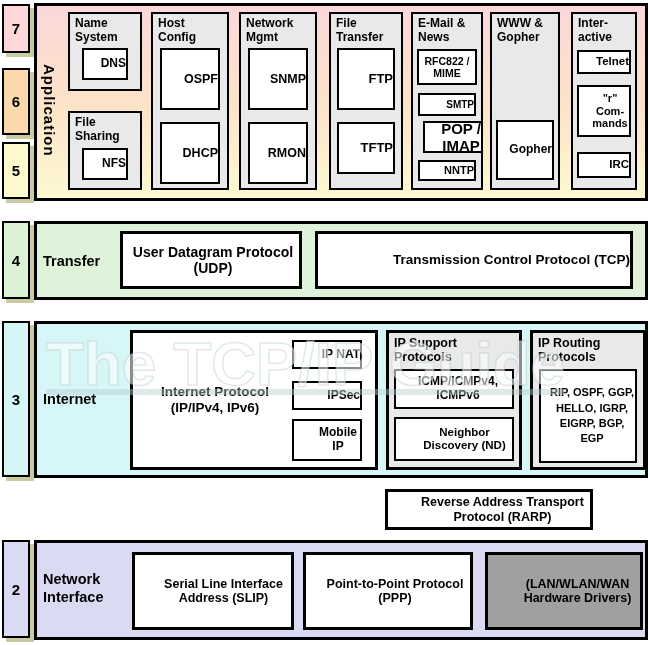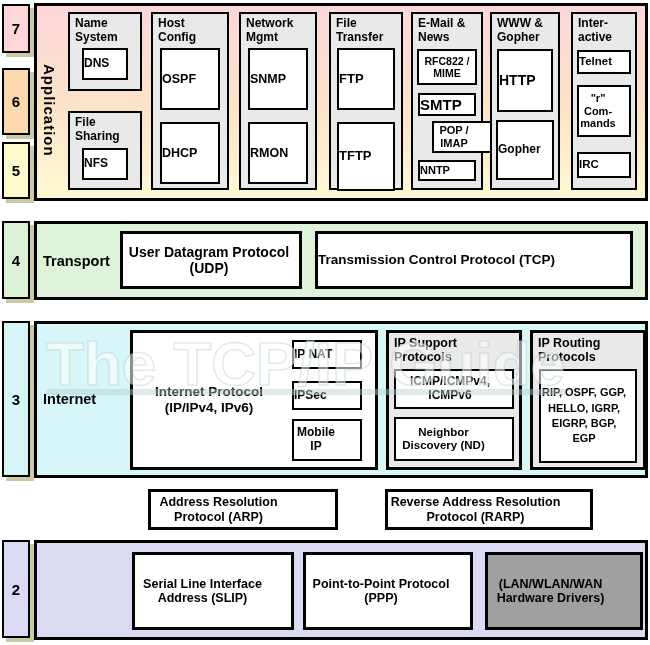--- a/index.html
+++ b/index.html
@@ -24,21 +24,21 @@
   #band-network { top: 540px; height: 100px; background: var(--network_band, #dbdaf3); }
 
   .gbox {
     position: absolute; border: 2px solid #000;
     background: var(--column_gray, #e9e9e9);
     font-size: 12px; line-height: 1.15;
   }
   .gbox .hdr { display: block; padding: 3px 5px; }
   .wbox {
     position: absolute; border: 2px solid #000; background: #fff;
-    display: flex; align-items: center; justify-content: flex-start;
+    display: flex; align-items: center; justify-content: flex-end;
     text-align: center; line-height: 1.15; font-size: 12px;
   }
   .b3 { border-width: 3px; }
   .vlabel {
     position: absolute; writing-mode: vertical-rl;
     font-size: 15px; letter-spacing: 1px; text-align: center;
   }
   .llabel { position: absolute; font-size: 14.5px; line-height: 1.25; }
   .wm {
     position: absolute; left: 46px; top: 328px;
@@ -113,64 +113,61 @@
   <div class="wbox" style="left:248px;top:122px;width:60px;height:62px;font-size:12.5px">
       <span>RMON</span>
     </div>
 
   <div class="gbox" style="left:329px;top:12px;width:74px;height:178px">
       <span class="hdr">File Transfer</span>
     </div>
   <div class="wbox" style="left:337px;top:48px;width:58px;height:62px;font-size:13px">
       <span>FTP</span>
     </div>
-  <div class="wbox" style="left:337px;top:122px;width:58px;height:69px;font-size:13px">
+  <div class="wbox" style="left:337px;top:122px;width:58px;height:52px;font-size:13px">
       <span>TFTP</span>
     </div>
 
   <div class="gbox" style="left:411px;top:12px;width:72px;height:178px">
       <span class="hdr">E-Mail &amp; News</span>
     </div>
   <div class="wbox" style="left:417px;top:49px;width:60px;height:36px;font-size:10.5px">
       <span>RFC822 / MIME</span>
     </div>
-  <div class="wbox" style="left:418px;top:93px;width:58px;height:23px;font-size:15px">
+  <div class="wbox" style="left:418px;top:93px;width:58px;height:23px;font-size:10px">
       <span>SMTP</span>
     </div>
-  <div class="wbox" style="left:432px;top:121px;width:60px;height:32px;font-size:11px">
+  <div class="wbox" style="left:423px;top:121px;width:60px;height:32px;font-size:15px">
       <span style="max-width:40px">POP / IMAP</span>
     </div>
   <div class="wbox" style="left:418px;top:160px;width:58px;height:21px;font-size:11px">
       <span>NNTP</span>
     </div>
 
   <div class="gbox" style="left:490px;top:12px;width:70px;height:178px">
       <span class="hdr">WWW &amp; Gopher</span>
     </div>
-  <div class="wbox" style="left:497px;top:49px;width:56px;height:63px;font-size:14px">
-      <span>HTTP</span>
-    </div>
   <div class="wbox" style="left:496px;top:120px;width:58px;height:60px;font-size:12px">
       <span>Gopher</span>
     </div>
 
   <div class="gbox" style="left:571px;top:12px;width:66px;height:178px">
       <span class="hdr">Inter-active</span>
     </div>
   <div class="wbox" style="left:577px;top:50px;width:54px;height:24px;font-size:11.5px">
       <span>Telnet</span>
     </div>
   <div class="wbox" style="left:577px;top:85px;width:54px;height:52px;font-size:11px">
       <span style="max-width:38px">"r" Com-mands</span>
     </div>
   <div class="wbox" style="left:577px;top:152px;width:54px;height:26px;font-size:11.5px">
       <span>IRC</span>
     </div>
 
-  <div class="llabel" style="left:43px;top:252px">Transport</div>
+  <div class="llabel" style="left:43px;top:252px">Transfer</div>
   <div class="wbox b3" style="left:120px;top:231px;width:182px;height:58px;font-size:14px">
       <span style="max-width:172px">User Datagram Protocol (UDP)</span>
     </div>
   <div class="wbox b3" style="left:315px;top:231px;width:318px;height:58px;font-size:13.5px">
       <span style="max-width:240px">Transmission Control Protocol (TCP)</span>
     </div>
 
   <div class="llabel" style="left:43px;top:390px">Internet</div>
   <div class="wbox b3" style="left:130px;top:330px;width:248px;height:140px"></div>
   <div class="wbox" style="left:134px;top:330px;width:156px;height:140px;border:none;background:transparent;font-size:13.5px">
@@ -196,27 +193,25 @@
       <span style="max-width:95px">Neighbor Discovery (ND)</span>
     </div>
 
   <div class="gbox b3" style="left:530px;top:330px;width:116px;height:140px;border-width:3px;font-size:12.5px">
       <span class="hdr" style="max-width:80px">IP Routing Protocols</span>
     </div>
   <div class="wbox" style="left:539px;top:369px;width:98px;height:94px;font-size:11px;line-height:1.4">
       <span style="max-width:86px">RIP, OSPF, GGP, HELLO, IGRP, EIGRP, BGP, EGP</span>
     </div>
 
-  <div class="wbox b3" style="left:148px;top:489px;width:190px;height:41px;font-size:12.5px">
-      <span style="max-width:135px">Address Resolution Protocol (ARP)</span>
-    </div>
   <div class="wbox b3" style="left:385px;top:489px;width:208px;height:41px;font-size:12.5px">
-      <span style="max-width:175px">Reverse Address Resolution Protocol (RARP)</span>
-    </div>
-
+      <span style="max-width:175px">Reverse Address Transport Protocol (RARP)</span>
+    </div>
+
+  <div class="llabel" style="left:43px;top:570px;width:82px">Network Interface</div>
   <div class="wbox b3" style="left:132px;top:552px;width:162px;height:78px;font-size:12.5px">
       <span style="max-width:135px">Serial Line Interface Address (SLIP)</span>
     </div>
   <div class="wbox b3" style="left:303px;top:552px;width:170px;height:78px;font-size:12.5px">
       <span style="max-width:150px">Point-to-Point Protocol (PPP)</span>
     </div>
   <div class="wbox b3" style="left:485px;top:552px;width:158px;height:78px;font-size:12.5px;background:var(--hw_gray,#a0a0a0)">
       <span style="max-width:125px">(LAN/WLAN/WAN Hardware Drivers)</span>
     </div>
 

